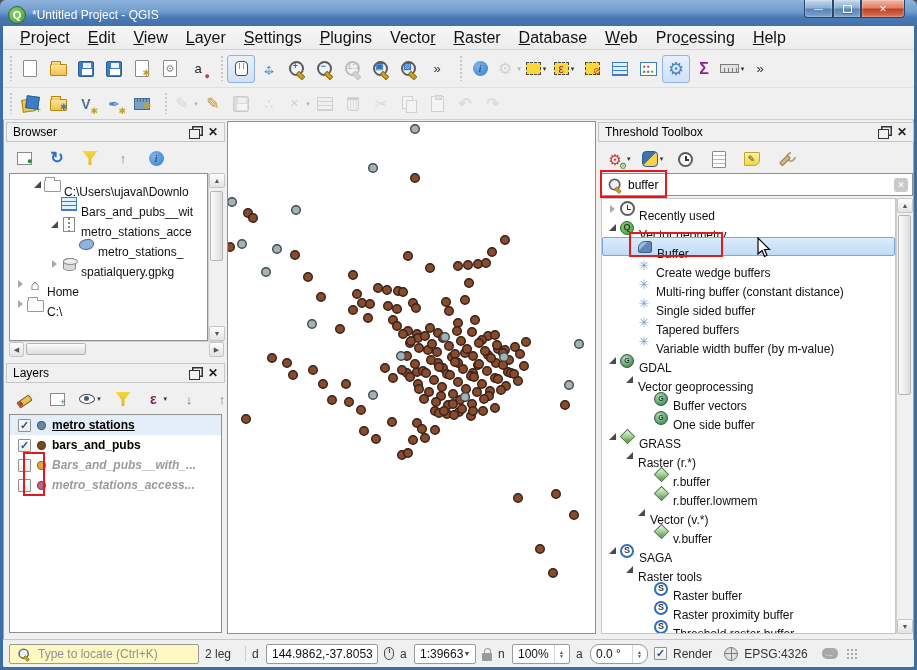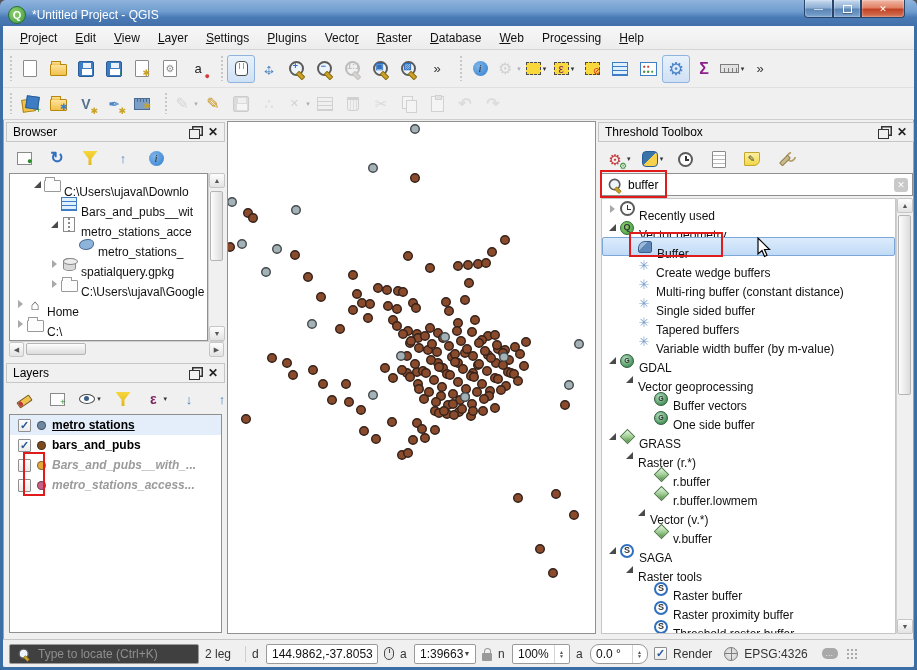--- a/index.html
+++ b/index.html
@@ -15,21 +15,21 @@
   .winbtns { position:absolute; right:9px; top:0; display:flex; }
   .winbtn { height:18px; border:1px solid #28466b; border-top:none; display:flex; align-items:center; justify-content:center; color:#fff; font-size:9px;
     background:linear-gradient(180deg,#c6d9ee,#8fb0d4 45%,#5b85b5 55%,#7ba3cf); box-shadow:inset 0 0 2px rgba(255,255,255,.8); }
   .winbtn.min { width:29px; border-radius:0 0 0 4px; }
   .winbtn.max { width:28px; }
   .winbtn.close { width:44px; border-radius:0 0 4px 0; background:linear-gradient(180deg,#f0b8a6,#e08165 45%,#c14224 55%,#d4765a); }
   .maxglyph { width:9px; height:8px; border:1px solid #fff; box-shadow:0 1px 1px rgba(0,0,0,.3); }
 
   
   .menubar { position:absolute; left:0; right:0; top:26px; height:24px; background:linear-gradient(#f8f8f8,#ececec); border-bottom:1px solid #d5d5d5; display:flex; align-items:center; padding-left:8px; }
-  .menu-item { font-size:12px; color:#111; padding:3px 9px; border-radius:2px; }
+  .menu-item { font-size:16px; color:#111; padding:3px 9px; border-radius:2px; }
   .menu-item u { text-decoration:underline; }
 
   
   .toolbar { position:absolute; left:0; right:0; display:flex; align-items:center; background:#f0f0f0; }
   .toolbar.row1 { top:50px; height:38px; border-bottom:1px solid #e0e0e0; }
   .toolbar.row2 { top:88px; height:32px; border-bottom:1px solid #cfcfcf; }
   .tgroup { display:flex; align-items:center; height:100%; padding:0 2px; }
   .thandle { width:5px; height:70%; margin:0 3px; background:repeating-linear-gradient(180deg,#c8c8c8 0 2px,transparent 2px 4px); background-size:2px 100%; background-repeat:no-repeat; background-position:center; }
   .tbtn { min-width:28px; height:28px; display:flex; align-items:center; justify-content:center; border-radius:3px; border:1px solid transparent; position:relative; }
   .row2 .tbtn { height:26px; }
@@ -138,21 +138,21 @@
   .lname.bold { font-weight:bold; }
   .lname.underline { text-decoration:underline; }
   .lname.dim { color:#9b9b9b; font-style:italic; font-weight:bold; }
 
   
   .searchbox { position:absolute; background:#fff; border:1px solid #8f8f8f; display:flex; align-items:center; padding:0 4px; gap:4px; font-size:12px; }
   .clear-x { margin-left:auto; width:14px; height:14px; border-radius:3px; background:#c9c9c9; color:#fff; font-size:9px; display:flex; align-items:center; justify-content:center; }
 
   
   .statusbar { position:absolute; left:0; right:0; bottom:0; height:28px; background:#f0f0f0; border-top:1px solid #c6c6c6; display:flex; align-items:center; font-size:12px; color:#333; padding:0 6px; gap:6px; border-radius:0 0 2px 2px; }
-  .locator { width:190px; height:20px; background:#404040; border:1px solid #9a9a9a; border-radius:2px; display:flex; align-items:center; gap:5px; padding:6px 5px; color:#8f8f8f; }
+  .locator { width:190px; height:20px; background:#fef9c3; border:1px solid #9a9a9a; border-radius:2px; display:flex; align-items:center; gap:5px; padding:6px 5px; color:#8f8f8f; }
   .sb-sep { width:1px; height:16px; background:#cfcfcf; }
   .sb-box { height:20px; background:#fff; border:1px solid #9a9a9a; border-radius:2px; display:flex; align-items:center; padding:0 5px; color:#111; }
   .spin { display:flex; flex-direction:column; justify-content:center; font-size:5px; color:#555; line-height:4px; padding-left:4px; border-left:1px solid #d5d5d5; margin-left:4px; height:100%; }
   .grip { margin-left:2px; width:12px; height:12px; background:radial-gradient(circle,#aaa 1px,transparent 1.2px); background-size:4px 4px; }
 
   
   .annot { position:absolute; border:2px solid #e01b1b; z-index:50; }
 
   .cursor-svg { position:absolute; z-index:60; }
   .clip-label { overflow:hidden; white-space:nowrap; display:inline-block; }
@@ -474,29 +474,20 @@
         <span class="tlabel">metro_stations_</span>
       </div>
       <div class="trow" style="padding-left: 38px;">
         <span class="exp">
           <span class="tri-closed"></span>
         </span>
         <span class="ticon">
           <div class="ic ik-db"></div>
         </span>
         <span class="tlabel">spatialquery.gpkg</span>
-      </div>
-      <div class="trow" style="padding-left: 38px;">
-        <span class="exp">
-          <span class="tri-closed"></span>
-        </span>
-        <span class="ticon">
-          <div class="ic ik-folder gray"></div>
-        </span>
-        <span class="tlabel">C:\Users\ujaval\Google</span>
       </div>
       <div class="trow" style="padding-left: 4px;">
         <span class="exp">
           <span class="tri-closed"></span>
         </span>
         <span class="ticon">
           <div class="ic">
             <span style="color: rgb(85, 85, 85); font-size: 15px;">⌂</span>
           </div>
         </span>

